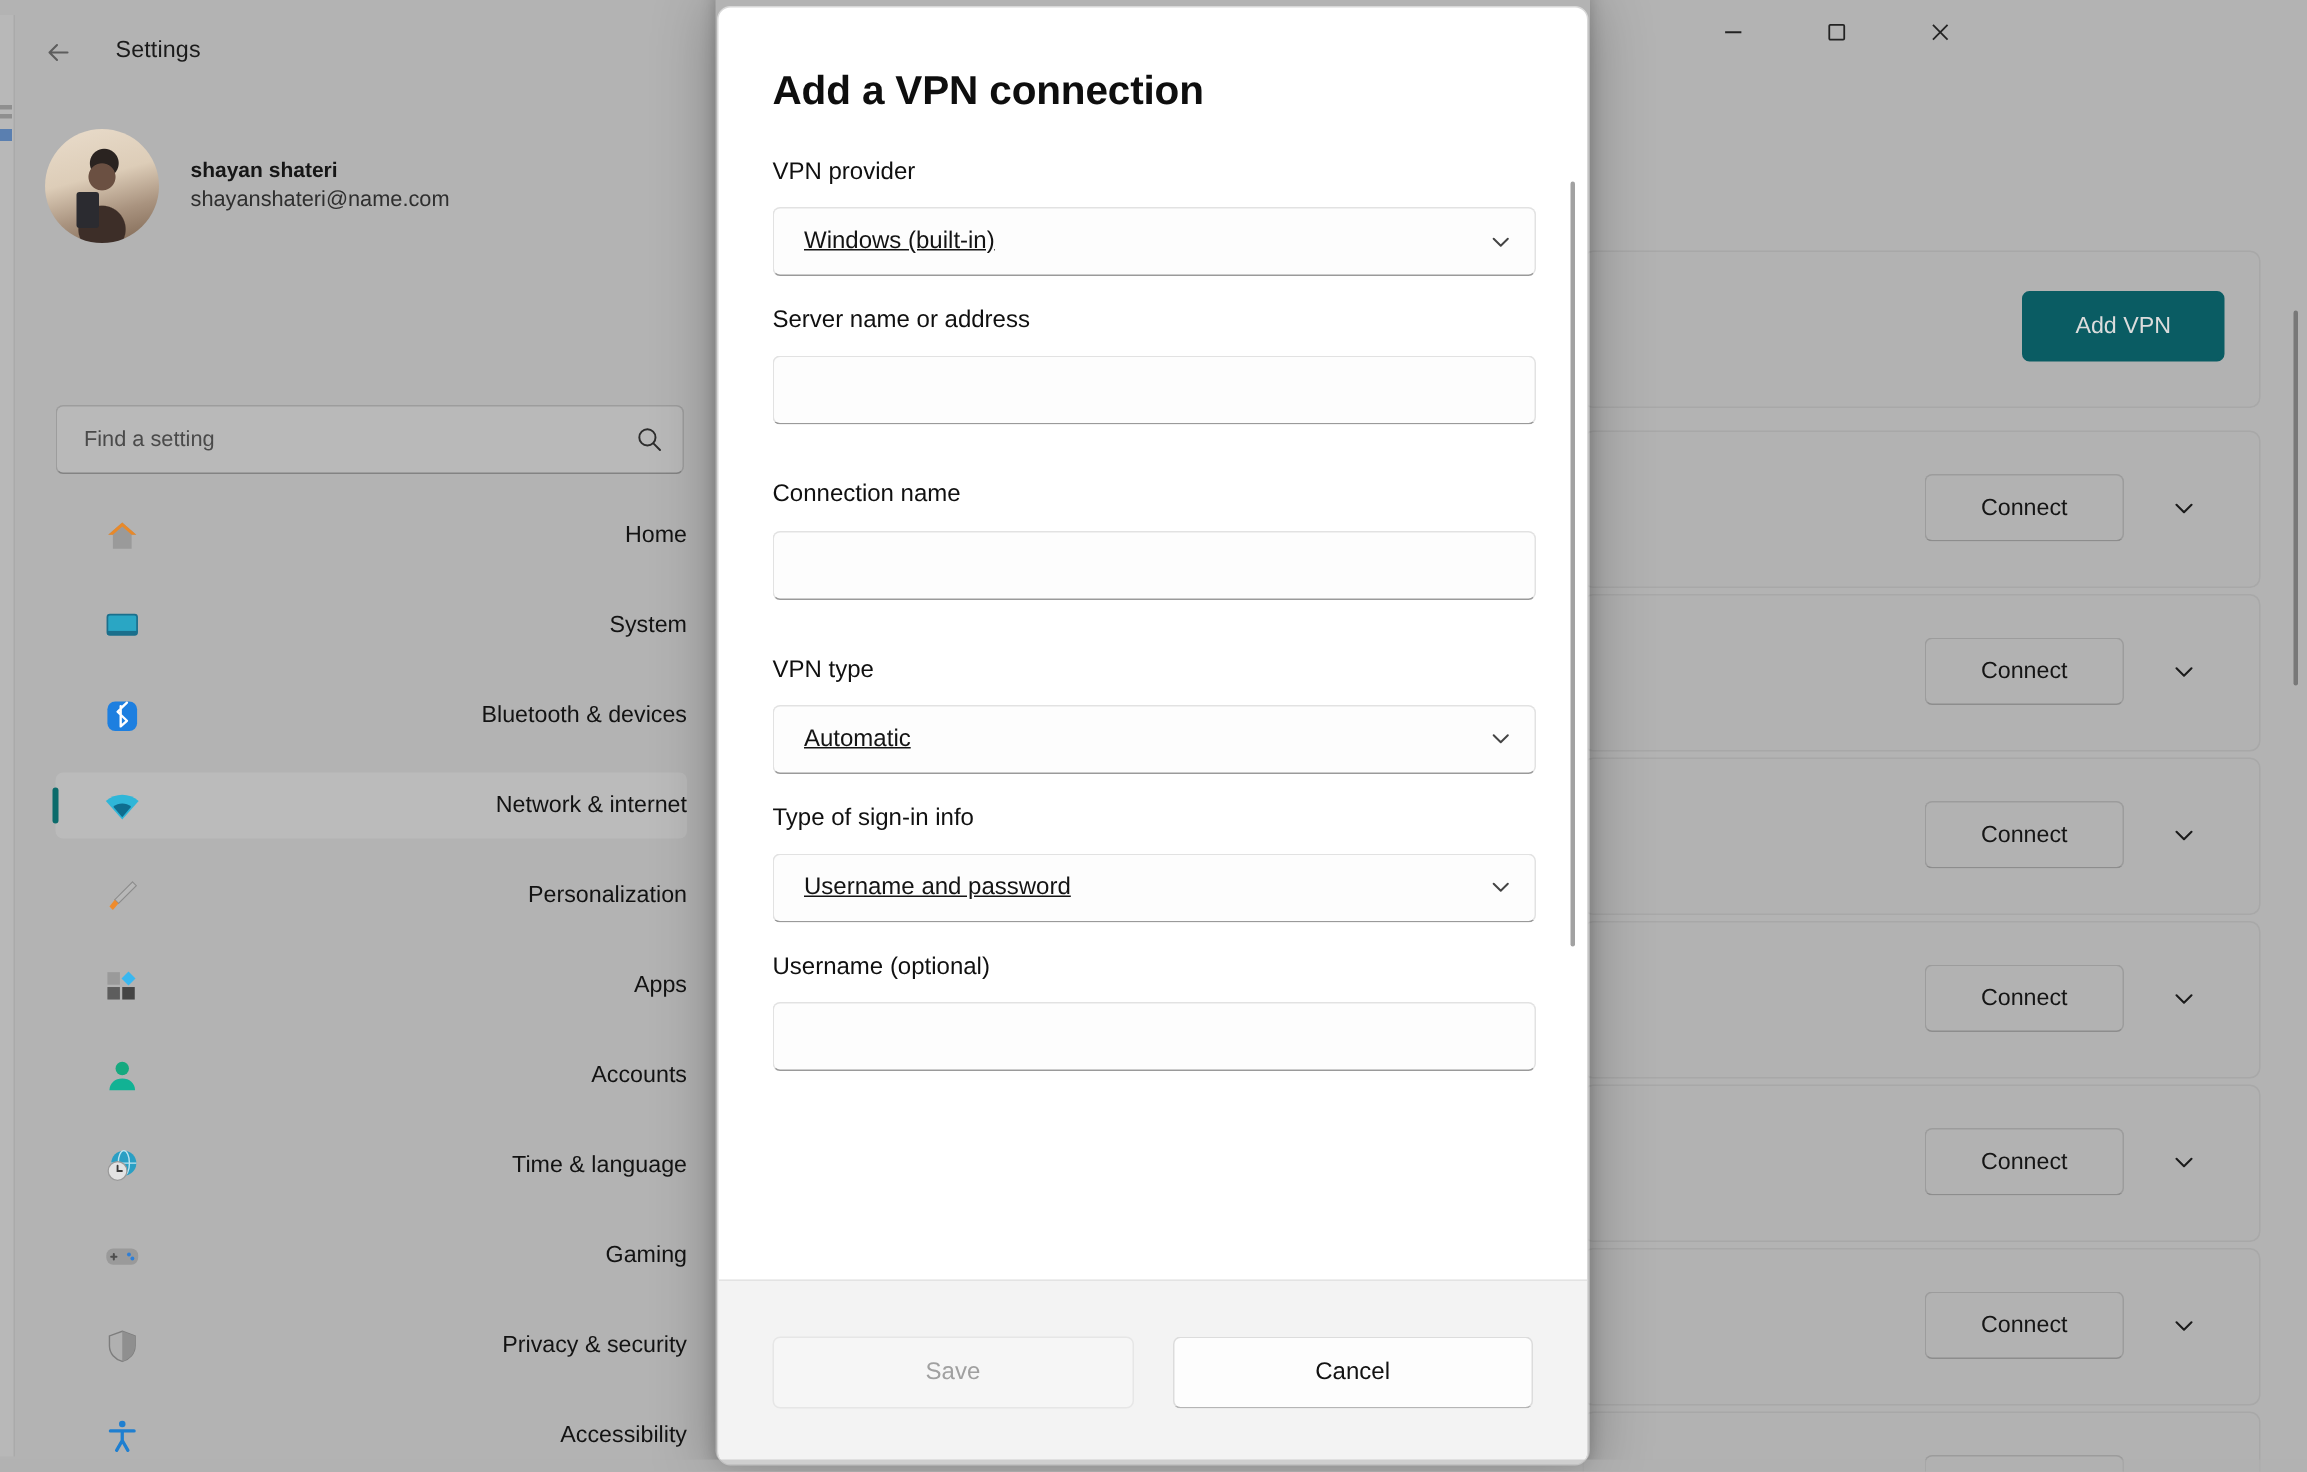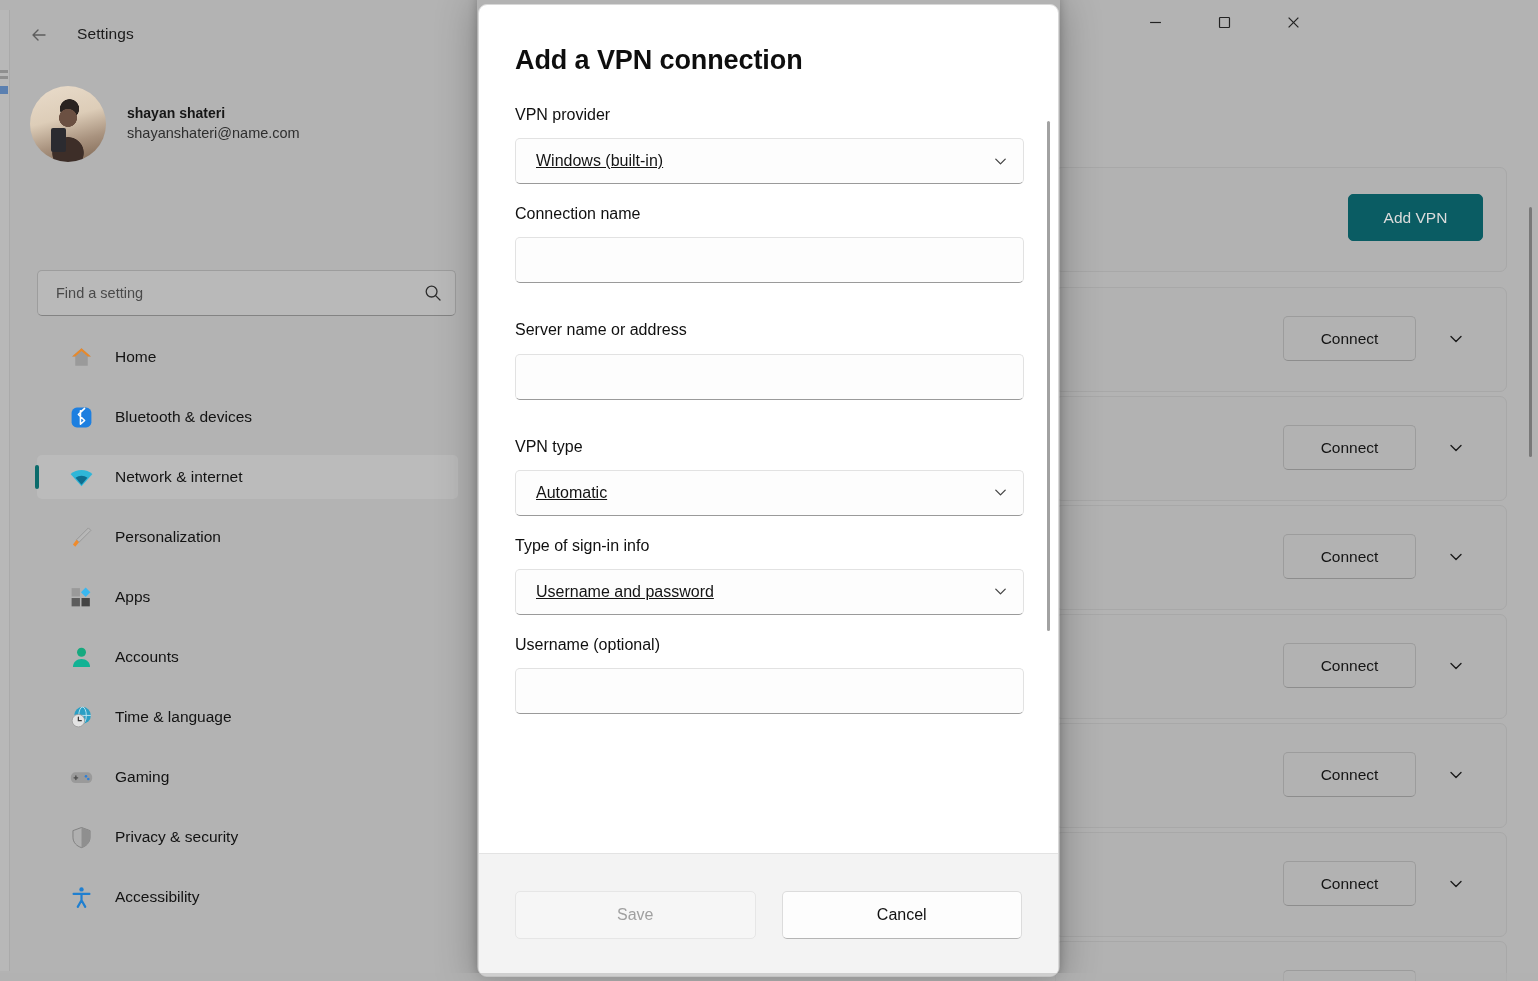--- a/index.html
+++ b/index.html
@@ -127,20 +127,21 @@
   .search-icon { color: #2d2d2d; display: flex; }
   .search-icon svg { width: 18px; height: 18px; }
 
   .nav { position: absolute; left: 27px; top: 283px; width: 421px; }
   .nav-item {
     height: 44px; margin-bottom: 16px;
     display: flex; align-items: center;
     border-radius: 5px;
     padding-left: 30px;
     position: relative;
+    justify-content: space-between;
   }
   .nav-item.active { background: #bbbbbb; }
   .nav-item.active::before {
     content: "";
     position: absolute; left: -2px; top: 10px;
     width: 4px; height: 24px; border-radius: 2px;
     background: #0b6b6b;
   }
   .nav-ico {
     width: 28px; height: 26px; flex: none;
@@ -387,20 +388,30 @@
         <div class="nav-item">
           <span class="nav-ico">
             <svg viewBox="0 0 24 24">
               <path d="M12 3.2 3 11h3v9h12v-9h3z" fill="#9a9a9a"></path>
               <path d="M12 3.2 3 11h3l6-5.2L18 11h3z" fill="#e8892a"></path>
             </svg>
           </span>
           <span class="nav-label">Home</span>
         </div>
 
+        <div class="nav-item">
+          <span class="nav-ico">
+            <svg viewBox="0 0 24 24">
+              <rect x="2.5" y="4.5" width="19" height="13" rx="1.6" fill="#2aa6c4"></rect>
+              <rect x="2.5" y="4.5" width="19" height="13" rx="1.6" fill="none" stroke="#1b6f8c" stroke-width="1.1"></rect>
+              <rect x="2.5" y="15" width="19" height="2.5" fill="#1b6f8c"></rect>
+            </svg>
+          </span>
+          <span class="nav-label">System</span>
+        </div>
 
         <div class="nav-item">
           <span class="nav-ico">
             <svg viewBox="0 0 24 24">
               <rect x="2.5" y="2.5" width="19" height="19" rx="5" fill="#1d7fe0"></rect>
               <path d="M11 5.5v13l4-3.6-6-5.8 6-5.8-4 3.6" fill="none" stroke="#fff" stroke-width="1.5" stroke-linejoin="round" stroke-linecap="round"></path>
             </svg>
           </span>
           <span class="nav-label">Bluetooth &amp; devices</span>
         </div>
@@ -577,28 +588,28 @@
           <span>Windows (built-in)</span>
           <span class="chev">
             <svg viewBox="0 0 18 18" fill="none" stroke="currentColor" stroke-width="1.4" stroke-linecap="round" stroke-linejoin="round">
               <path d="M4 6.5 9 11.5 14 6.5"></path>
             </svg>
           </span>
         </div>
       </div>
 
       <div class="field field-gap-lg">
-        <div class="field-label">Connection name</div>
+        <div class="field-label">Server name or address</div>
         <div class="textinput">
           <input type="text" placeholder="" style="">
         </div>
       </div>
 
       <div class="field field-gap-lg">
-        <div class="field-label">Server name or address</div>
+        <div class="field-label">Connection name</div>
         <div class="textinput">
           <input type="text" placeholder="" style="">
         </div>
       </div>
 
       <div class="field">
         <div class="field-label">VPN type</div>
         <div class="combo">
           <span>Automatic</span>
           <span class="chev">

